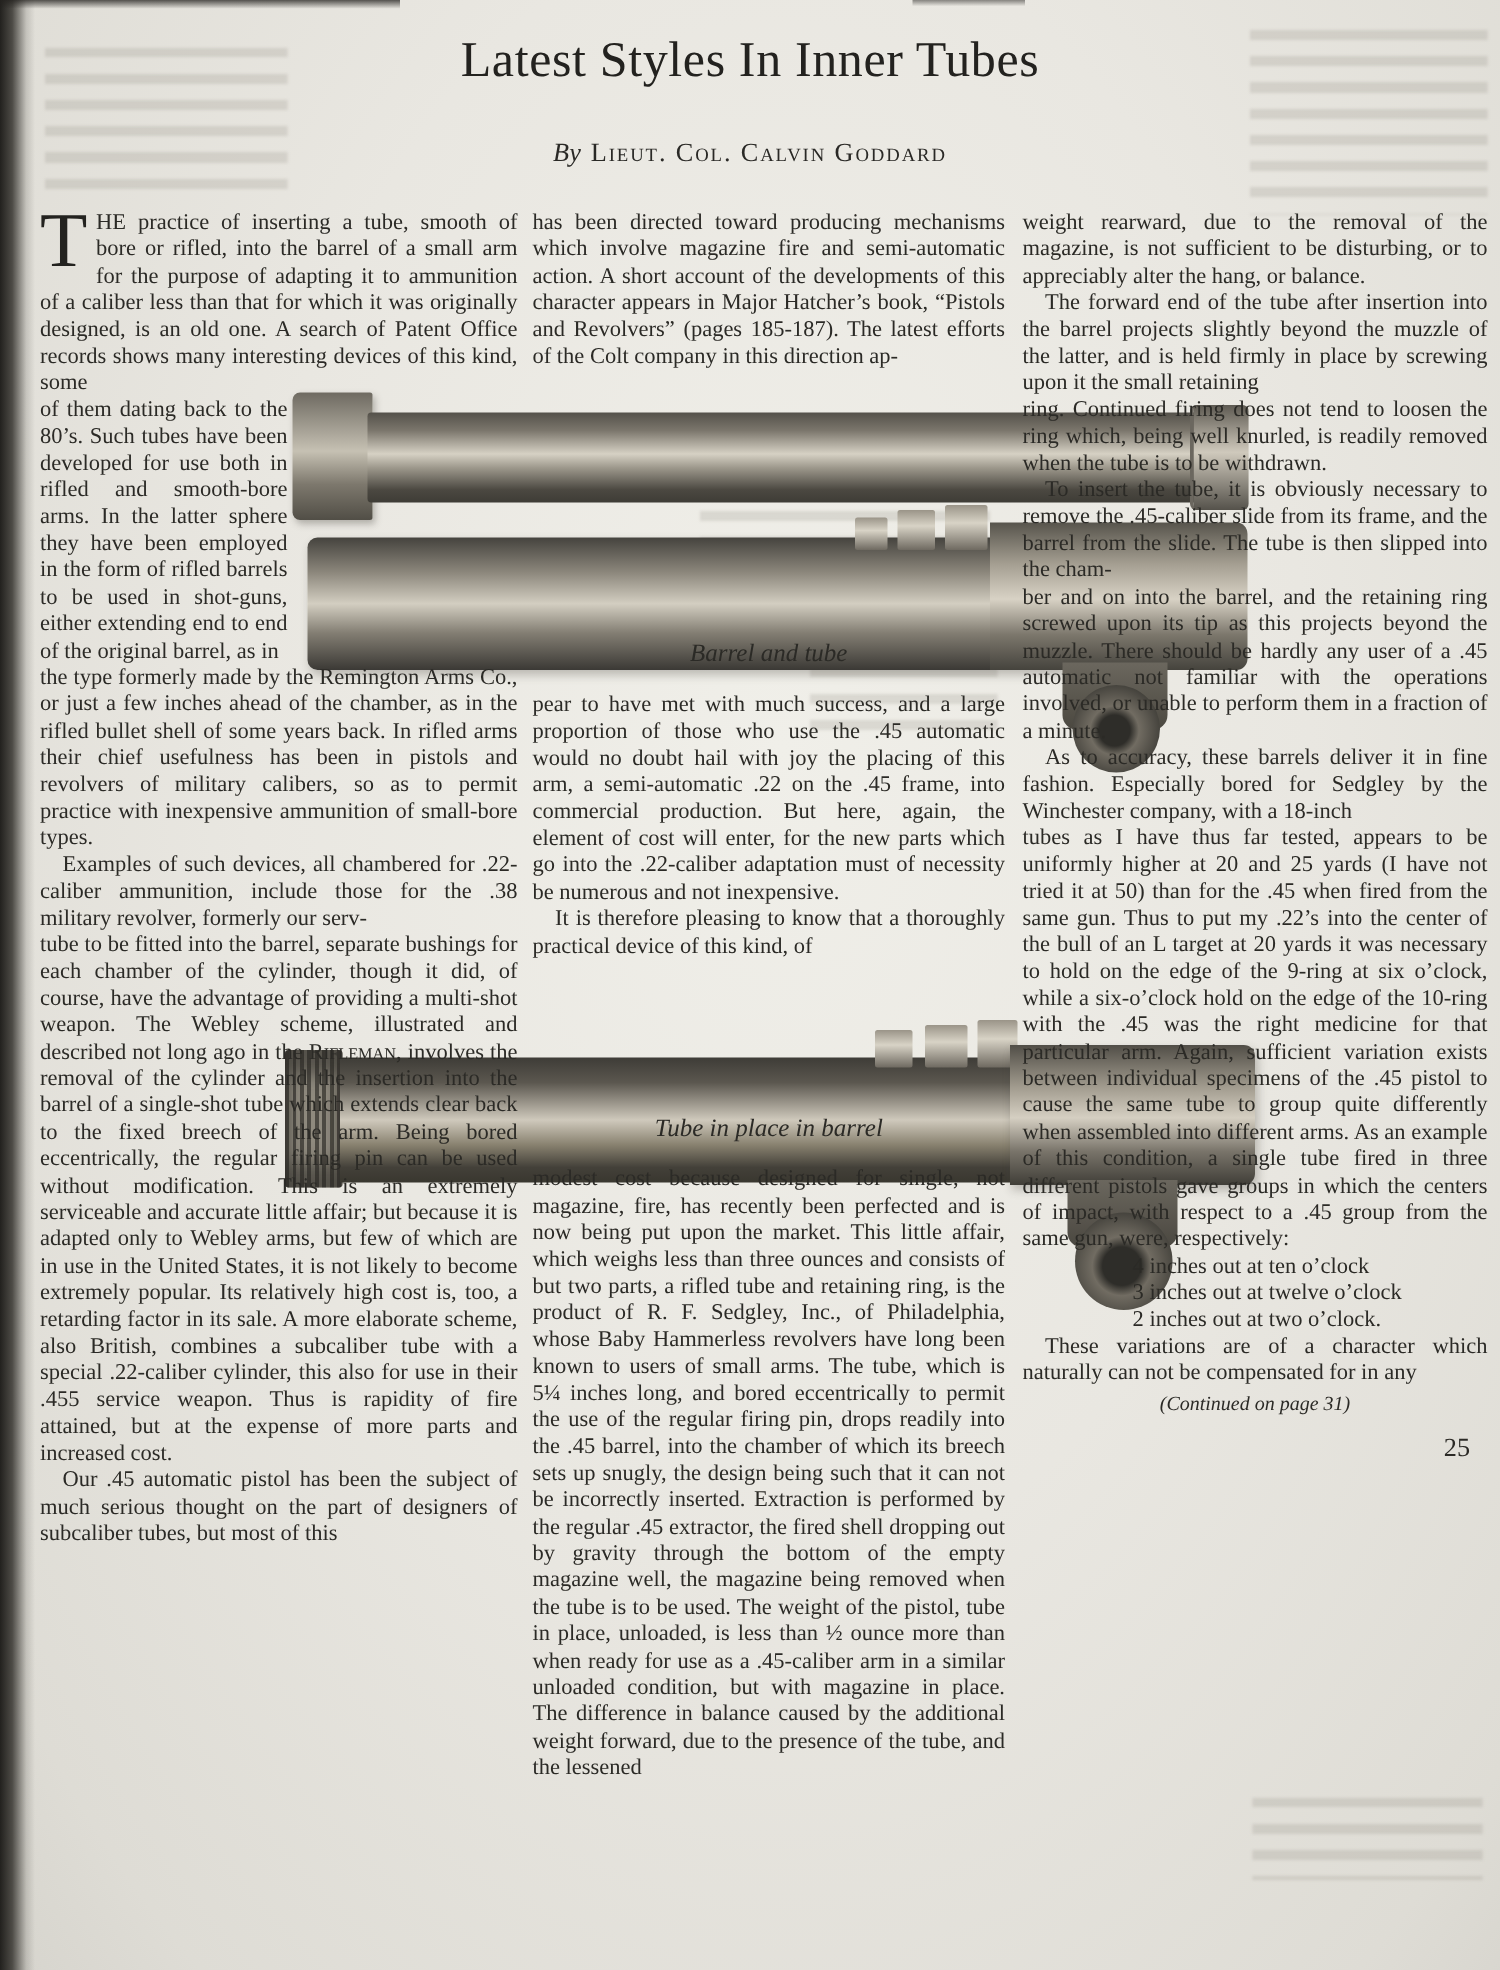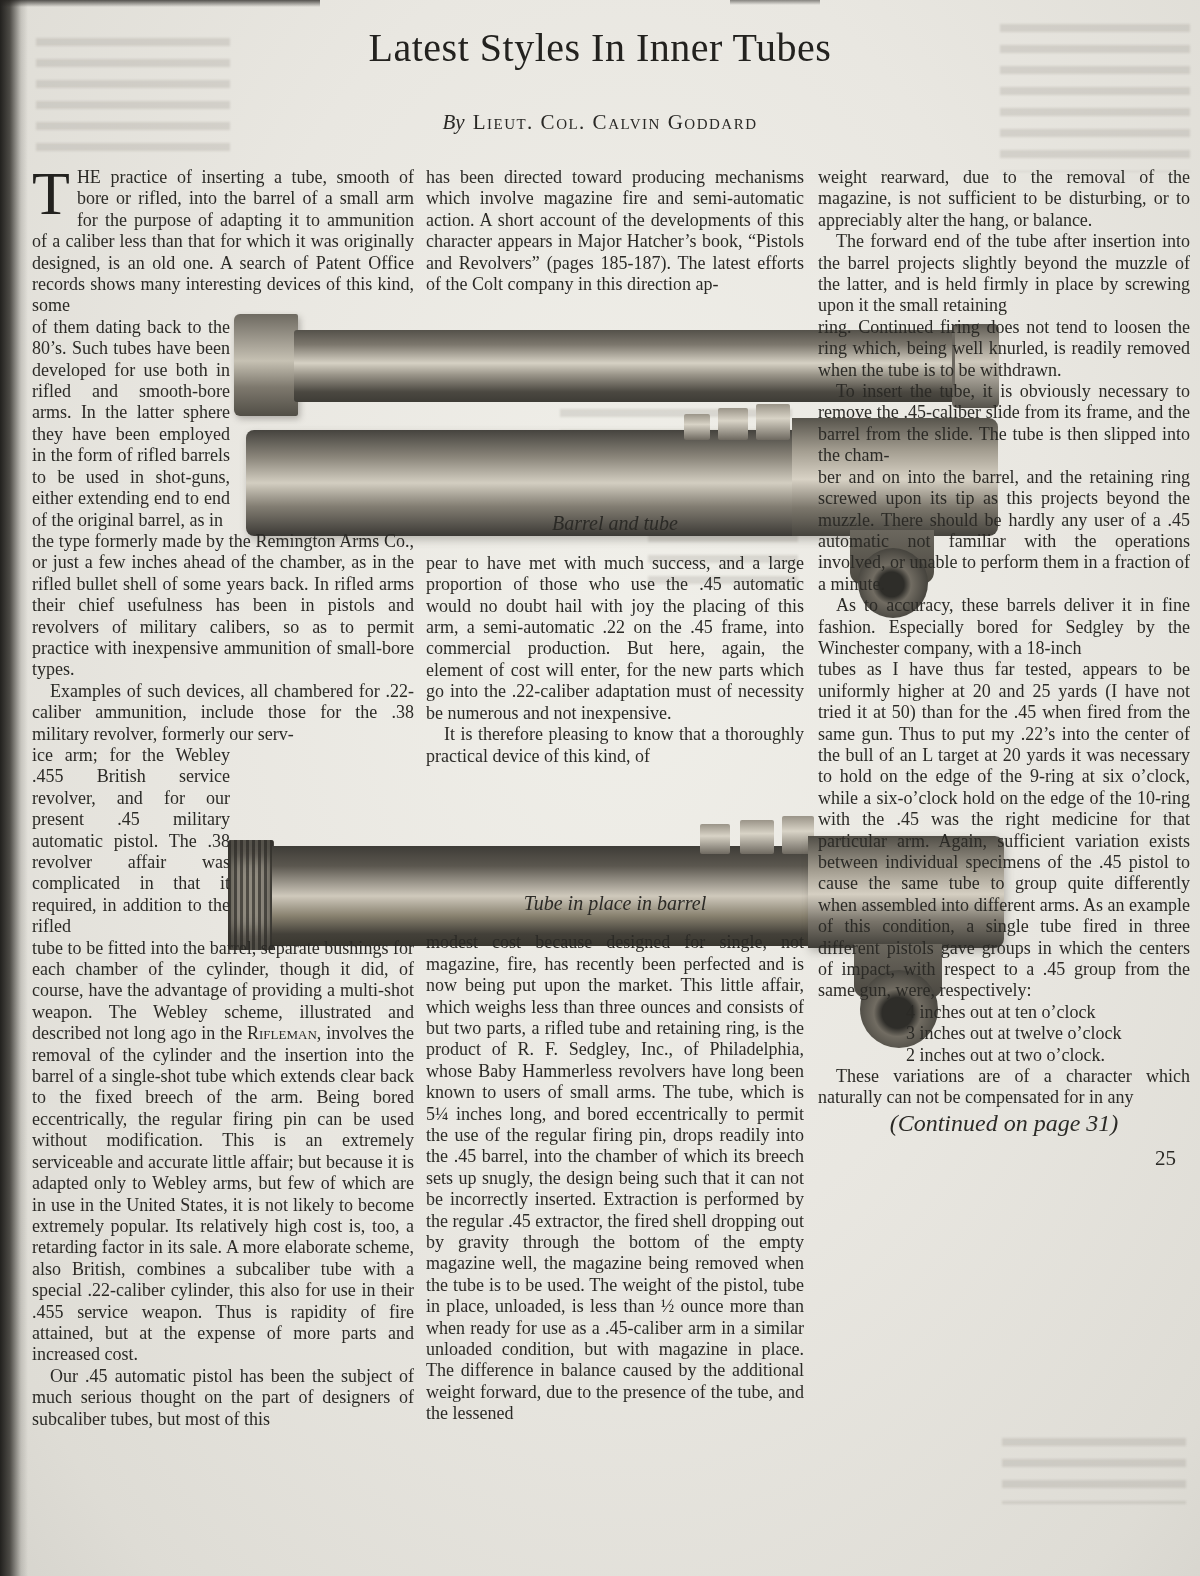--- a/index.html
+++ b/index.html
@@ -38,21 +38,21 @@
   .col-3 { left:818px; width:372px; }
   .col p { margin:0; }
   .indent { text-indent:18px; }
   .n-left  { width:198px; }
   .n-right { margin-left:186px; }
   .dropcap { float:left; font-size:62px; line-height:46px; padding:3px 7px 0 0; color:#23221f; }
   .smallcaps { font-variant:small-caps; }
   .caption { font-style:italic; text-align:center; font-size:20px; margin:6px 0 18px 0; }
   .sp1 { height:212px; } .sp2 { height:120px; }
   .list-lines { text-align:left; padding-left:88px; }
-  .continued { font-style:italic; text-align:center; font-size:24px; margin-top:4px; }
+  .continued { font-style:italic; text-align:center; font-size:16px; margin-top:4px; }
   .pagenum { text-align:right; padding-right:14px; font-size:21px; margin-top:14px; }
 
   
   .shape { position:absolute; }
   .p1-head { left:234px; top:314px; width:64px; height:102px; border-radius:6px 2px 2px 6px;
     background:linear-gradient(180deg,#6e6a61,#aba69a 32%,#c6c1b3 46%,#7d786d 72%,#514e46); box-shadow:2px 3px 6px rgba(70,67,60,0.35); }
   .p1-rod { left:294px; top:330px; width:702px; height:72px; border-radius:3px;
     background:linear-gradient(180deg,#54514a,#7b766c 20%,#d6d1c4 46%,#9b968a 62%,#4b4841 86%,#3e3c36); }
   .p1-rodtip { left:952px; top:324px; width:44px; height:84px; border-radius:5px; border-left:3px solid #6b675f;
     background:linear-gradient(180deg,#5e5a52,#cfc9bc 45%,#55524b); }
@@ -124,21 +124,20 @@
     <div class="shape p2-chamber"></div>
     <div class="shape p2-link"></div>
     <div class="shape p2-ring"></div>
   </div>
 
   <div class="col col-1">
     <p><span class="dropcap">T</span><span>HE practice of inserting a tube, smooth of bore or rifled, into the barrel of a small arm for the purpose of adapting it to ammunition of a caliber less than that for which it was originally designed, is an old one. A search of Patent Office records shows many interesting devices of this kind, some</span></p>
     <p class="n-left">of them dating back to the 80’s. Such tubes have been developed for use both in rifled and smooth-bore arms. In the latter sphere they have been employed in the form of rifled barrels to be used in shot-guns, either extending end to end of the original barrel, as in</p>
     <p>the type formerly made by the Remington Arms Co., or just a few inches ahead of the chamber, as in the rifled bullet shell of some years back. In rifled arms their chief usefulness has been in pistols and revolvers of military calibers, so as to permit practice with inexpensive ammunition of small-bore types.</p>
     <p class="indent">Examples of such devices, all chambered for .22-caliber ammunition, include those for the .38 military revolver, formerly our serv-</p>
-    <p class="n-left">ice arm; for the Webley .455 British service revolver, and for our present .45 military automatic pistol. The .38 revolver affair was complicated in that it required, in addition to the rifled</p>
     <p><span>tube to be fitted into the barrel, separate bushings for each chamber of the cylinder, though it did, of course, have the advantage of providing a multi-shot weapon. The Webley scheme, illustrated and described not long ago in the </span><span class="smallcaps">Rifleman</span><span>, involves the removal of the cylinder and the insertion into the barrel of a single-shot tube which extends clear back to the fixed breech of the arm. Being bored eccentrically, the regular firing pin can be used without modification. This is an extremely serviceable and accurate little affair; but because it is adapted only to Webley arms, but few of which are in use in the United States, it is not likely to become extremely popular. Its relatively high cost is, too, a retarding factor in its sale. A more elaborate scheme, also British, combines a subcaliber tube with a special .22-caliber cylinder, this also for use in their .455 service weapon. Thus is rapidity of fire attained, but at the expense of more parts and increased cost.</span></p>
     <p class="indent">Our .45 automatic pistol has been the subject of much serious thought on the part of designers of subcaliber tubes, but most of this</p>
   </div>
 
   <div class="col col-2">
     <p>has been directed toward producing mechanisms which involve magazine fire and semi-automatic action. A short account of the developments of this character appears in Major Hatcher’s book, “Pistols and Revolvers” (pages 185-187). The latest efforts of the Colt company in this direction ap-</p>
     <div class="sp1"></div>
     <div class="caption">Barrel and tube</div>
     <p>pear to have met with much success, and a large proportion of those who use the .45 automatic would no doubt hail with joy the placing of this arm, a semi-automatic .22 on the .45 frame, into commercial production. But here, again, the element of cost will enter, for the new parts which go into the .22-caliber adaptation must of necessity be numerous and not inexpensive.</p>
     <p class="indent">It is therefore pleasing to know that a thoroughly practical device of this kind, of</p>

